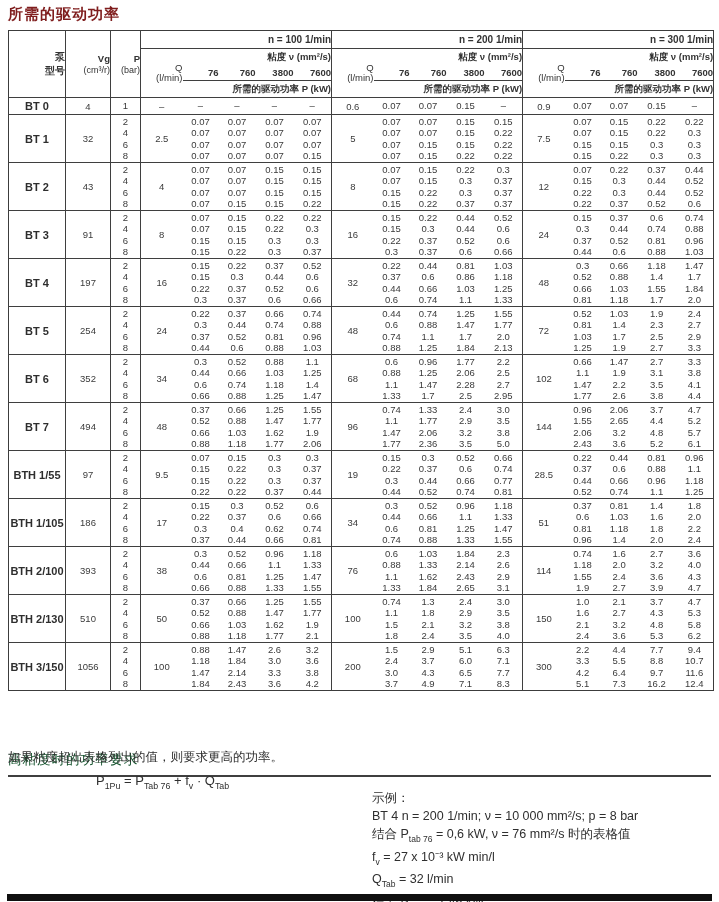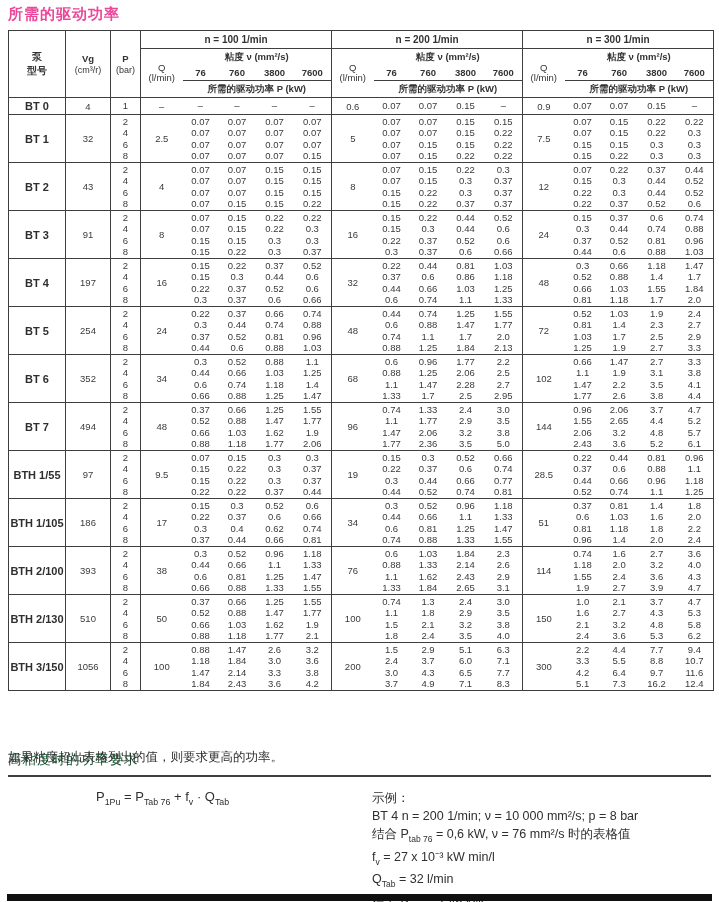--- a/index.html
+++ b/index.html
@@ -1,31 +1,31 @@
 <!DOCTYPE html>
 <html><head>
 <meta charset="utf-8">
 <style>
   html,body{margin:0;padding:0;}
   body{
     width:719px;height:902px;position:relative;background:#ffffff;
     font-family:"Liberation Sans",sans-serif;color:#3a3a3a;overflow:hidden;
   }
   .page-title{
-    position:absolute;left:8px;top:5px;font-size:15px;font-weight:bold;color:#ec4899;
+    position:absolute;left:8px;top:5px;font-size:15px;font-weight:bold;color:#7f1d1d;
     letter-spacing:1px;
   }
   
   table.pump{
     position:absolute;left:8px;top:30px;width:705px;
     border-collapse:collapse;table-layout:fixed;
     font-size:9.5px;color:#3a3a3a;
     border:1.5px solid #3c3c3c;
   }
-  table.pump th{font-weight:bold;color:#333;padding:0;text-align:center;vertical-align:middle;}
+  table.pump th{font-weight:bold;color:#333;padding:0;text-align:right;vertical-align:middle;}
   table.pump td{padding:0;text-align:center;vertical-align:middle;}
   .bl{border-left:1px solid #3f3f3f;}
   tr.h1{height:18px;}
   tr.h1 th.grp{border-bottom:1px solid #3f3f3f;font-size:10px;}
   tr.h2{height:17px;}
   tr.h2 th.vl{font-weight:bold;font-size:9.5px;margin-top:8px;}
   tr.h2 th.qh{font-weight:normal;font-size:9.5px;line-height:10.5px;}
   th.side{font-size:9.5px;line-height:11px;}
   th.side .l2{font-weight:normal;font-size:9px;}
   th.model-h{font-size:10px;}
@@ -38,21 +38,21 @@
   td.model{font-weight:bold;font-size:11px;color:#2e2e2e;}
   td.vals{text-align:left;padding-left:8px;}
   .ln{height:11.5px;line-height:11.5px;}
   
   .sec-title{
     position:absolute;left:8px;top:751px;font-size:13.5px;font-weight:normal;color:#14532d;
     letter-spacing:1px;
   }
   .sec-rule{position:absolute;left:8px;width:703px;top:775px;height:2px;background:#3f3f3f;}
   .note-block{position:absolute;left:8px;top:748px;width:358px;font-size:12.5px;line-height:19px;color:#2f2f2f;}
-  .formula{margin-top:20px;padding-left:88px;font-size:13px;color:#2f2f2f;}
+  .formula{margin-top:4px;padding-left:88px;font-size:13px;color:#2f2f2f;}
   sub{font-size:0.68em;}
   .example-block{position:absolute;left:372px;top:789px;width:340px;font-size:12.5px;line-height:18px;color:#2f2f2f;}
   .bottom-bar{position:absolute;left:7px;top:894px;width:705px;height:7px;background:#101010;}
 </style>
 </head>
 <body>
 
 <div class="page-title">所需的驱动功率</div>
 
 <table class="pump">

